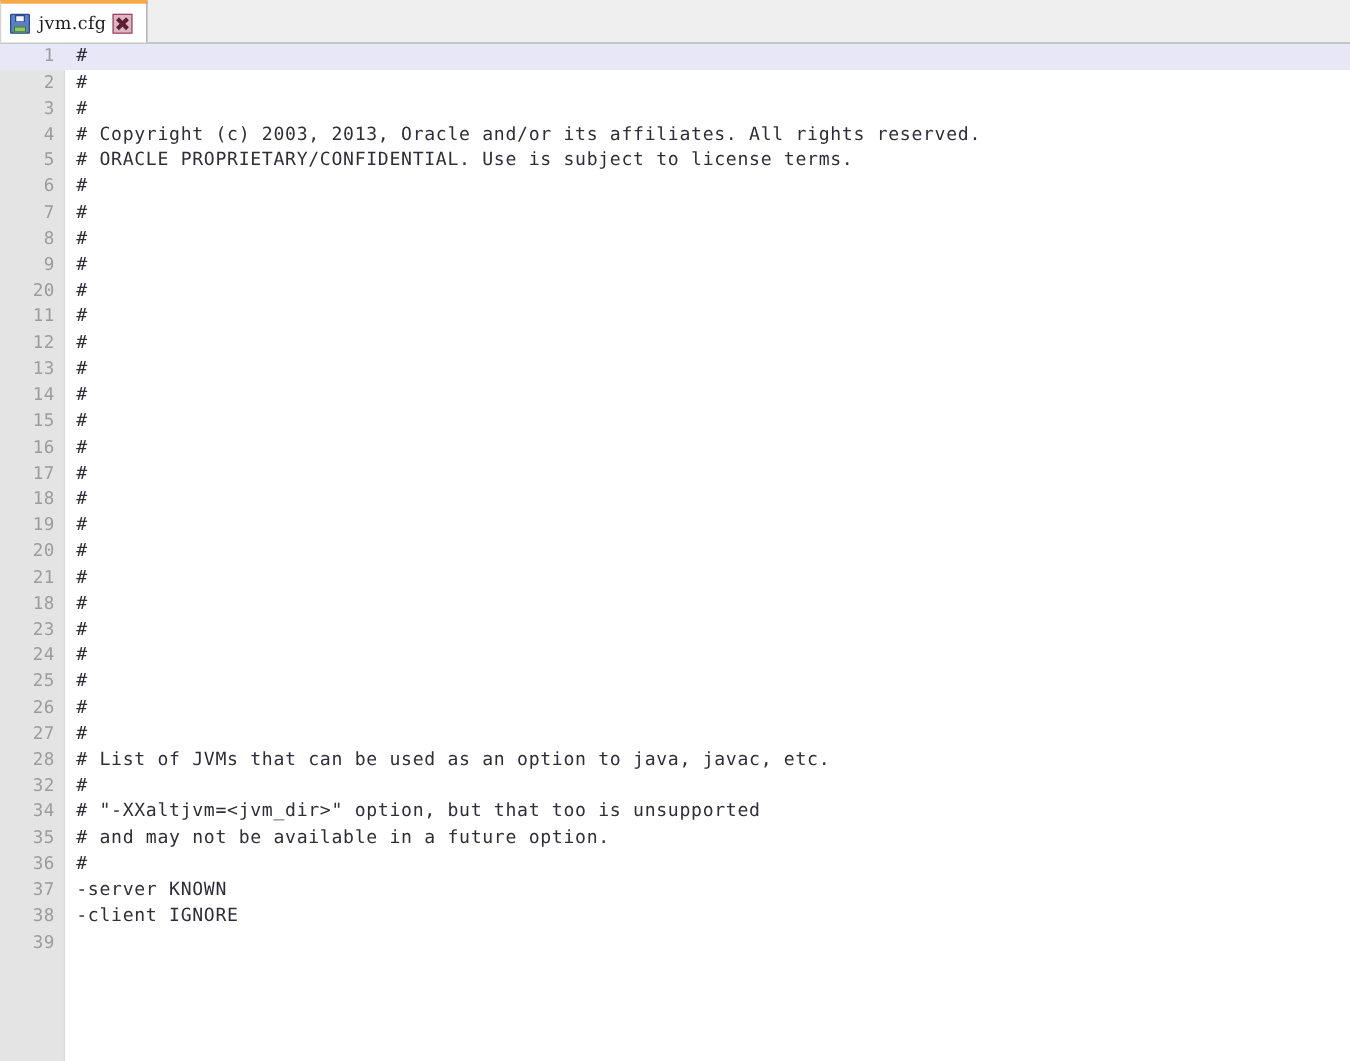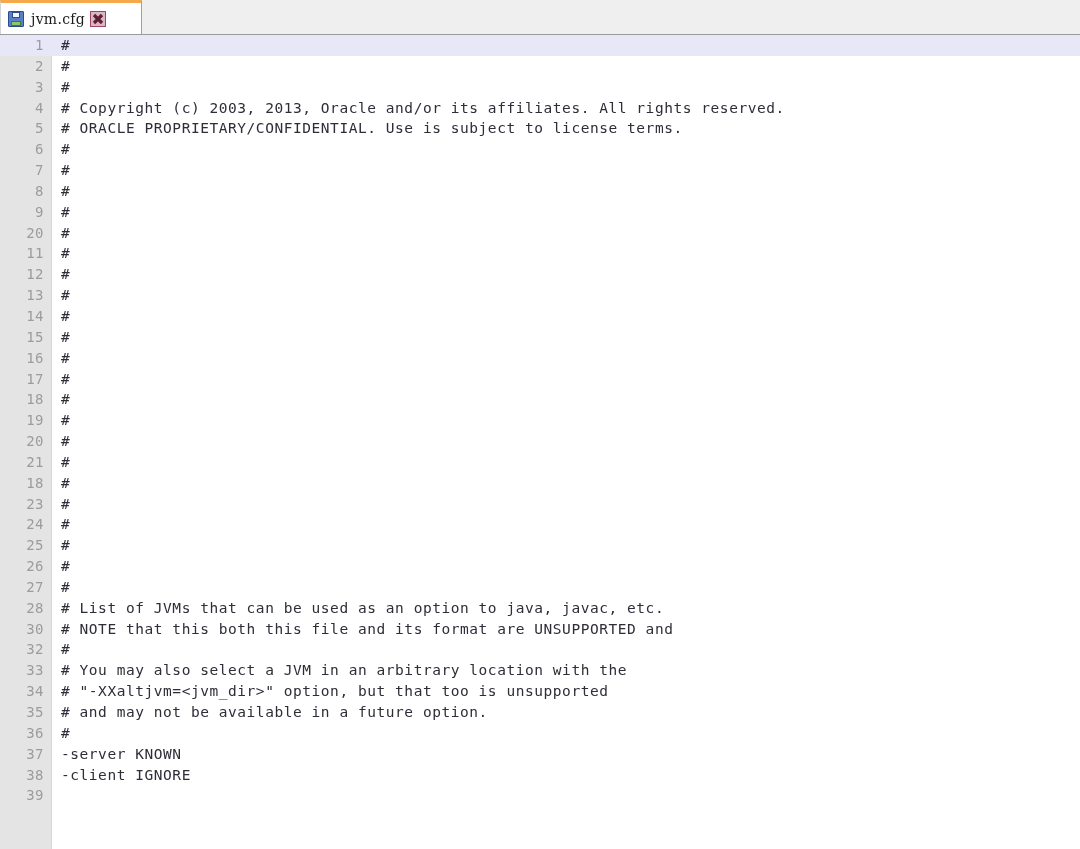--- a/index.html
+++ b/index.html
@@ -137,21 +137,21 @@
     color: #2e2e38;
     font-family: "DejaVu Sans Mono", monospace;
     font-size: 14.5px;
     letter-spacing: 0.55px;
   }
 </style>
 </head>
 <body>
 
 <div id="tabbar">
-  <div class="tab" style="width: 142px;">
+  <div class="tab" style="width: 118px;">
     <span class="tab-icon">
       <span class="floppy"></span>
       <span class="floppy-label"></span>
       <span class="floppy-shutter"></span>
     </span>
     <span class="tab-title">jvm.cfg</span>
     <span class="tab-close">
       <svg width="14" height="14" viewBox="0 0 14 14" aria-hidden="true">
         <path d="M3 3 L11 11 M11 3 L3 11" stroke="#5e1f32" stroke-width="3.2" stroke-linecap="butt"></path>
       </svg>
@@ -183,23 +183,21 @@
       <div class="row"><span class="lno">19</span><span class="code">#</span></div>
       <div class="row"><span class="lno">20</span><span class="code">#</span></div>
       <div class="row"><span class="lno">21</span><span class="code">#</span></div>
       <div class="row"><span class="lno">18</span><span class="code">#</span></div>
       <div class="row"><span class="lno">23</span><span class="code">#</span></div>
       <div class="row"><span class="lno">24</span><span class="code">#</span></div>
       <div class="row"><span class="lno">25</span><span class="code">#</span></div>
       <div class="row"><span class="lno">26</span><span class="code">#</span></div>
       <div class="row"><span class="lno">27</span><span class="code">#</span></div>
       <div class="row"><span class="lno">28</span><span class="code"># List of JVMs that can be used as an option to java, javac, etc.</span></div>
-      <div class="row"><span class="lno">30</span><span class="code"># NOTE that this both this file and its format are UNSUPPORTED and</span></div>
       <div class="row"><span class="lno">32</span><span class="code">#</span></div>
-      <div class="row"><span class="lno">33</span><span class="code"># You may also select a JVM in an arbitrary location with the</span></div>
       <div class="row"><span class="lno">34</span><span class="code"># "-XXaltjvm=&lt;jvm_dir&gt;" option, but that too is unsupported</span></div>
       <div class="row"><span class="lno">35</span><span class="code"># and may not be available in a future option.</span></div>
       <div class="row"><span class="lno">36</span><span class="code">#</span></div>
       <div class="row"><span class="lno">37</span><span class="code">-server KNOWN</span></div>
       <div class="row"><span class="lno">38</span><span class="code">-client IGNORE</span></div>
       <div class="row"><span class="lno">39</span><span class="code"></span></div>
     </div>
 </div>
 
 </body></html>

